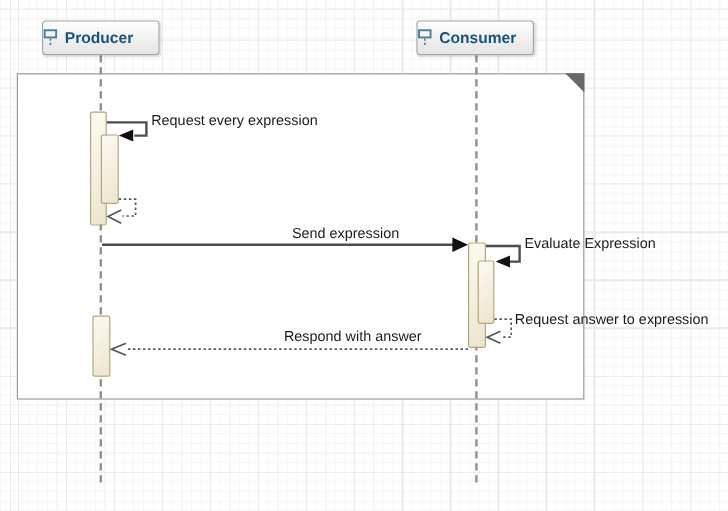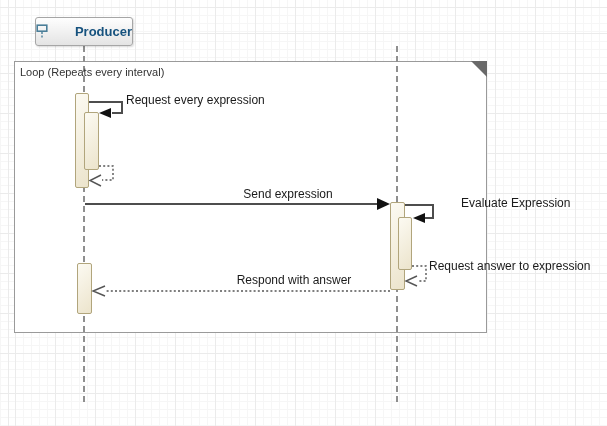--- a/index.html
+++ b/index.html
@@ -30,21 +30,21 @@
   .frame-label{
     left:20px;top:66px;font-size:11px;color:#333;z-index:6;white-space:nowrap;
   }
 
   
   .participant{
     top:17px;width:98px;height:29px;z-index:7;
     background:linear-gradient(#fefefe,#e4e4e4);
     border:1px solid #a6a6a6;border-radius:3px;
     box-shadow:1px 1px 2px rgba(0,0,0,0.15);
-    display:flex;align-items:center;justify-content:space-between;gap:6px;
+    display:flex;align-items:center;justify-content:flex-start;gap:6px;
   }
   .participant .plabel{font-weight:bold;font-size:13px;color:#16527e;}
 
   
   .activation{
     background:linear-gradient(135deg,#fcfaf2,#ece4cc);
     border:1px solid #b1a57c;border-radius:2px;z-index:3;
   }
 
   
@@ -97,35 +97,41 @@
       <path d="M 412,266 L 426,266 L 426,281 L 418,281" fill="none" stroke="#555" stroke-width="1.4" stroke-dasharray="2,2.2"></path>
       <polyline points="417,276 406,281 417,286" fill="none" stroke="#555" stroke-width="1.4"></polyline>
     </g>
 
     <g>
       <line x1="390" y1="291" x2="106" y2="291" stroke="#555" stroke-width="1.4" stroke-dasharray="2,2.2"></line>
       <polyline points="105,286 93,291 105,296" fill="none" stroke="#555" stroke-width="1.4"></polyline>
     </g>
   </svg>
 
-  <div class="abs frame-label">Loop (Repeats every interval)</div>
 
   <div class="abs participant" style="left:35px;">
     <svg width="12" height="16" viewBox="0 0 12 16">
       <rect x="1.2" y="1.2" width="9.6" height="6" fill="none" stroke="#4b7f99" stroke-width="1.6"></rect>
       <line x1="6" y1="8" x2="6" y2="15" stroke="#4b7f99" stroke-width="1.4" stroke-dasharray="2,1.6"></line>
     </svg>
     <span class="plabel">Producer</span>
   </div>
 
+  <div class="abs participant" style="left:347px;">
+    <svg width="12" height="16" viewBox="0 0 12 16">
+      <rect x="1.2" y="1.2" width="9.6" height="6" fill="none" stroke="#4b7f99" stroke-width="1.6"></rect>
+      <line x1="6" y1="8" x2="6" y2="15" stroke="#4b7f99" stroke-width="1.4" stroke-dasharray="2,1.6"></line>
+    </svg>
+    <span class="plabel">Consumer</span>
+  </div>
 
   <div class="abs msg" style="left:126px;top:93px;">Request every expression</div>
 
 
   <div class="abs msg center" style="left:238px;top:187px;width:100px;">Send expression</div>
 
-  <div class="abs msg" style="left:437px;top:196px;margin-left:24px;">Evaluate Expression</div>
+  <div class="abs msg" style="left:437px;top:196px;">Evaluate Expression</div>
 
   <div class="abs msg" style="left:429px;top:259px;">Request answer to expression</div>
 
   <div class="abs msg center" style="left:218px;top:273px;width:152px;">Respond with answer</div>
 
 </div>
 
 </body></html>

